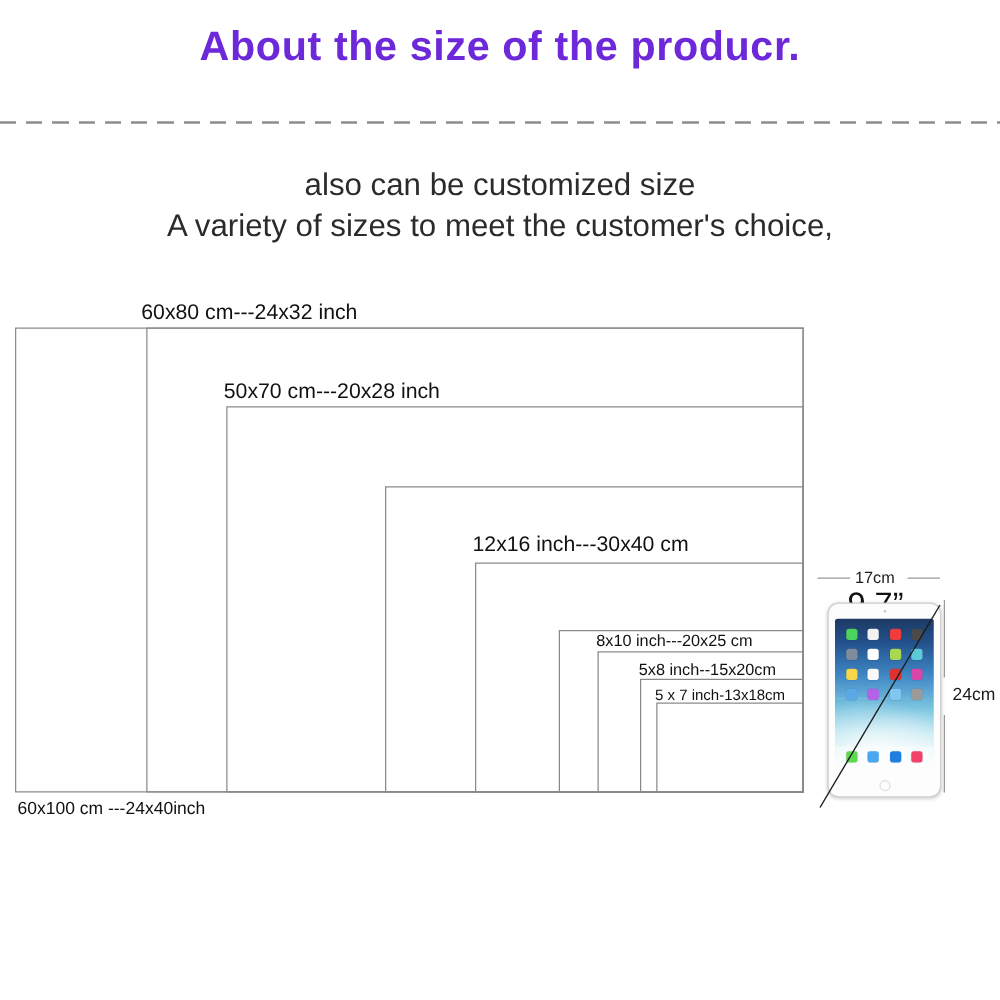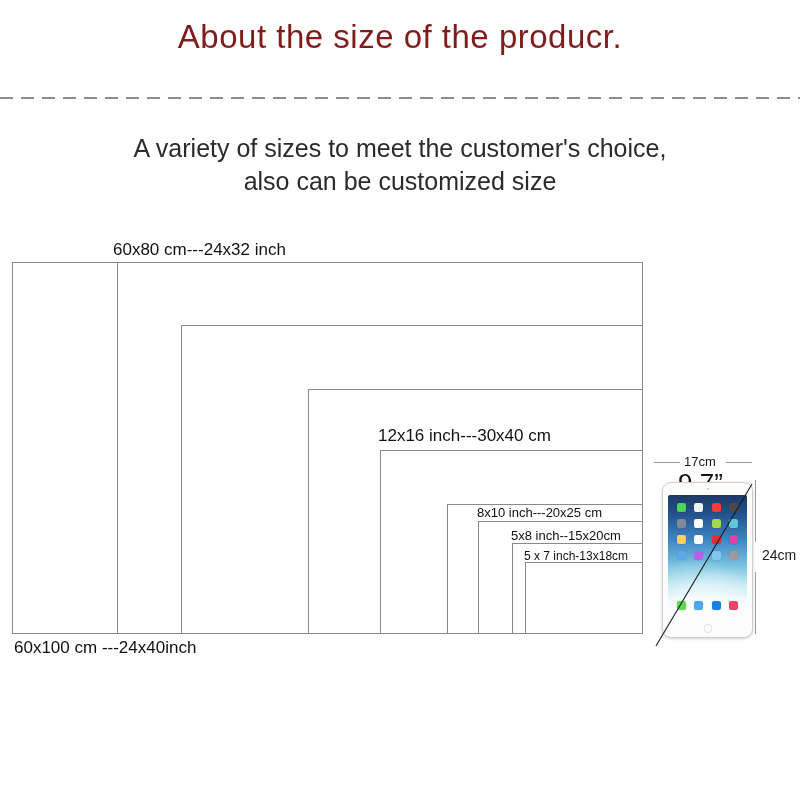--- a/index.html
+++ b/index.html
@@ -17,23 +17,23 @@
   }
 
   
   #header-title {
     position: absolute;
     left: 0;
     top: 18px;
     width: 800px;
     text-align: center;
     font-size: 33px;
-    font-weight: 400;
+    font-weight: 700;
     letter-spacing: 0.5px;
-    color: #7f1d1d;
+    color: #6d28d9;
     white-space: nowrap;
   }
 
   #divider {
     position: absolute;
     left: 0;
     top: 97px;
     width: 800px;
     height: 2px;
     background-image: repeating-linear-gradient(
@@ -79,21 +79,21 @@
   }
 
   .lbl-60x80   { left: 113px; top: 240px; font-size: 17px; }
   .lbl-50x70   { left: 179px; top: 303px; font-size: 17px; }
   .lbl-16x20   { left: 306px; top: 366px; font-size: 17px; }
   .lbl-12x16   { left: 378px; top: 426px; font-size: 17px; }
   .lbl-8x12    { left: 443px; top: 483px; font-size: 16px; }
   .lbl-8x10    { left: 477px; top: 505px; font-size: 13px; text-align: right; }
   .lbl-5x8     { left: 511px; top: 528px; font-size: 13px; text-align: right; }
   .lbl-5x7     { left: 524px; top: 549px; font-size: 12px; }
-  .lbl-60x100  { left: 14px;  top: 638px; font-size: 17px; }
+  .lbl-60x100  { left: 14px;  top: 638px; font-size: 14px; }
 
   
   #tablet-group {
     position: absolute;
     left: 650px;
     top: 450px;
     width: 150px;
     height: 210px;
   }
   #tablet-body {
@@ -221,37 +221,38 @@
   #rule-right-bottom { left: 105px; top: 122px; width: 1px; height: 62px; }
 </style>
 </head>
 <body>
 
 <div id="header-title">About the size of the producr.</div>
 
 <div id="divider"></div>
 
 <div id="subtitle">
+  <span class="line">also can be customized size</span>
   <span class="line">A variety of sizes to meet the customer's choice,</span>
-  <span class="line">also can be customized size</span>
 </div>
 
 <div id="size-chart">
 
   <div class="size-box" style="left:12px; top:262px; width:631px; height:372px;"></div>
   <div class="size-box" style="left:117px; top:262px; width:526px; height:372px;"></div>
   <div class="size-box" style="left:181px; top:325px; width:462px; height:309px;"></div>
   <div class="size-box" style="left:308px; top:389px; width:335px; height:245px;"></div>
   <div class="size-box" style="left:380px; top:450px; width:263px; height:184px;"></div>
   <div class="size-box" style="left:447px; top:504px; width:196px; height:130px;"></div>
   <div class="size-box" style="left:478px; top:521px; width:165px; height:113px;"></div>
   <div class="size-box" style="left:512px; top:543px; width:131px; height:91px;"></div>
   <div class="size-box" style="left:525px; top:562px; width:118px; height:72px;"></div>
 
   <div class="size-label lbl-60x80">60x80 cm---24x32 inch</div>
+  <div class="size-label lbl-50x70">50x70 cm---20x28 inch</div>
   <div class="size-label lbl-12x16">12x16 inch---30x40 cm</div>
   <div class="size-label lbl-8x10">8x10 inch---20x25 cm</div>
   <div class="size-label lbl-5x8">5x8 inch--15x20cm</div>
   <div class="size-label lbl-5x7">5 x 7 inch-13x18cm</div>
   <div class="size-label lbl-60x100">60x100 cm ---24x40inch</div>
 </div>
 
 <div id="tablet-group">
 
   <div class="dim-rule" id="rule-top-left"></div>

